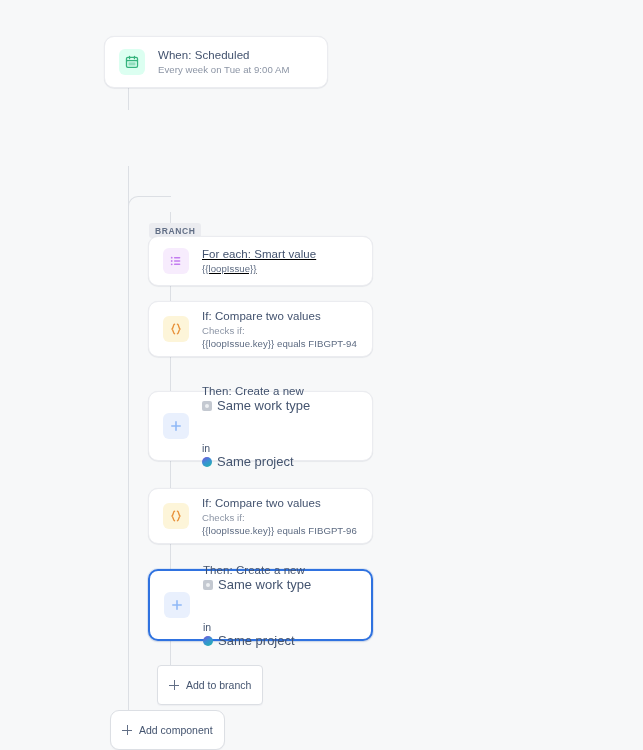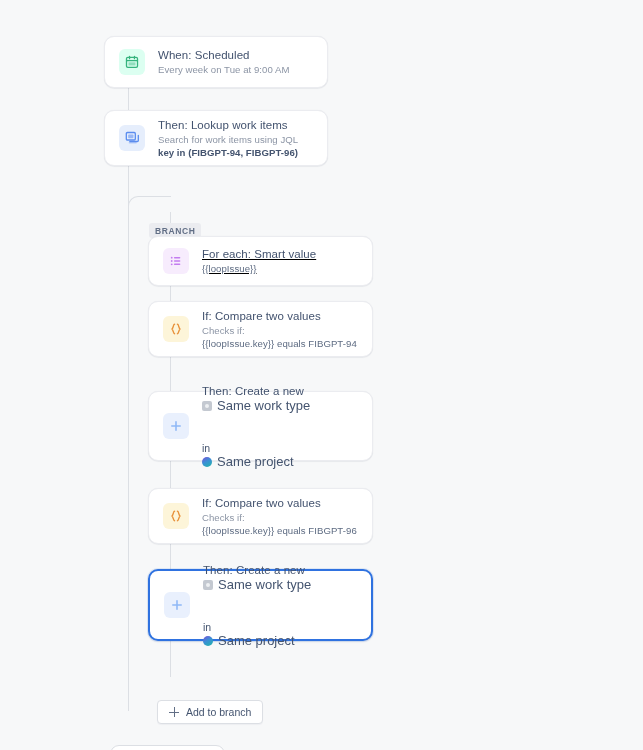--- a/index.html
+++ b/index.html
@@ -150,23 +150,22 @@
     border: 1px solid #dcdfe4;
     border-radius: 4px;
     display: flex;
     align-items: center;
     justify-content: center;
     gap: 7px;
     font-size: 10.5px;
     color: #44546f;
     cursor: pointer;
     padding: 0 11px;
-    height: 24px;
+    height: 40px;
     box-shadow: 0 1px 1px rgba(9,30,66,0.04);
-    margin-top: 35px;
   }
   .plus-glyph {
     display: inline-block;
     position: relative;
     width: 10px; height: 10px;
   }
   .plus-glyph::before, .plus-glyph::after {
     content: "";
     position: absolute;
     background: #626f86;
@@ -197,35 +196,20 @@
         <path d="M5.2 1.6 V4.2 M10.8 1.6 V4.2" stroke="#36b37e" stroke-width="1.5" stroke-linecap="round"></path>
         <rect x="4" y="8.4" width="8" height="3.6" fill="#36b37e" opacity="0.45"></rect>
       </svg>
     </div>
     <div class="card-body">
       <div class="card-title">When: Scheduled</div>
       <div class="card-sub">Every week on Tue at 9:00 AM</div>
     </div>
   </div>
 
-  <div class="card" style="left:104px; top:110px; width:224px; height:56px;">
-    <div class="card-icon ic-lookup">
-      <svg width="15" height="15" viewBox="0 0 16 16" aria-hidden="true">
-        <rect x="1.4" y="1.6" width="9.6" height="8" rx="1.2" fill="none" stroke="#5b8def" stroke-width="1.4"></rect>
-        <path d="M5.2 11.2 h8 a1 1 0 0 0 1 -1 V4.6" fill="none" stroke="#5b8def" stroke-width="1.4" stroke-linecap="round"></path>
-        <rect x="3.4" y="3.6" width="5.6" height="4" rx="0.8" fill="#5b8def" opacity="0.55"></rect>
-        <rect x="4" y="11.2" width="8.4" height="2.2" rx="0.9" fill="#5b8def" opacity="0.35"></rect>
-      </svg>
-    </div>
-    <div class="card-body">
-      <div class="card-title">Then: Lookup work items</div>
-      <div class="card-sub">Search for work items using JQL</div>
-      <div class="card-sub-strong">key in (FIBGPT-94, FIBGPT-96)</div>
-    </div>
-  </div>
 
   <div class="card" style="left:148px; top:236px; width:225px; height:50px;text-decoration:underline;">
     <div class="card-icon ic-foreach">
       <svg width="14" height="14" viewBox="0 0 16 16" aria-hidden="true">
         <circle cx="3.1" cy="4.2" r="1.05" fill="#c47cf0"></circle>
         <circle cx="3.1" cy="8" r="1.05" fill="#c47cf0"></circle>
         <circle cx="3.1" cy="11.8" r="1.05" fill="#c47cf0"></circle>
         <rect x="5.6" y="3.3" width="7.4" height="1.8" rx="0.9" fill="#c47cf0"></rect>
         <rect x="5.6" y="7.1" width="7.4" height="1.8" rx="0.9" fill="#c47cf0"></rect>
         <rect x="5.6" y="10.9" width="7.4" height="1.8" rx="0.9" fill="#c47cf0"></rect>

